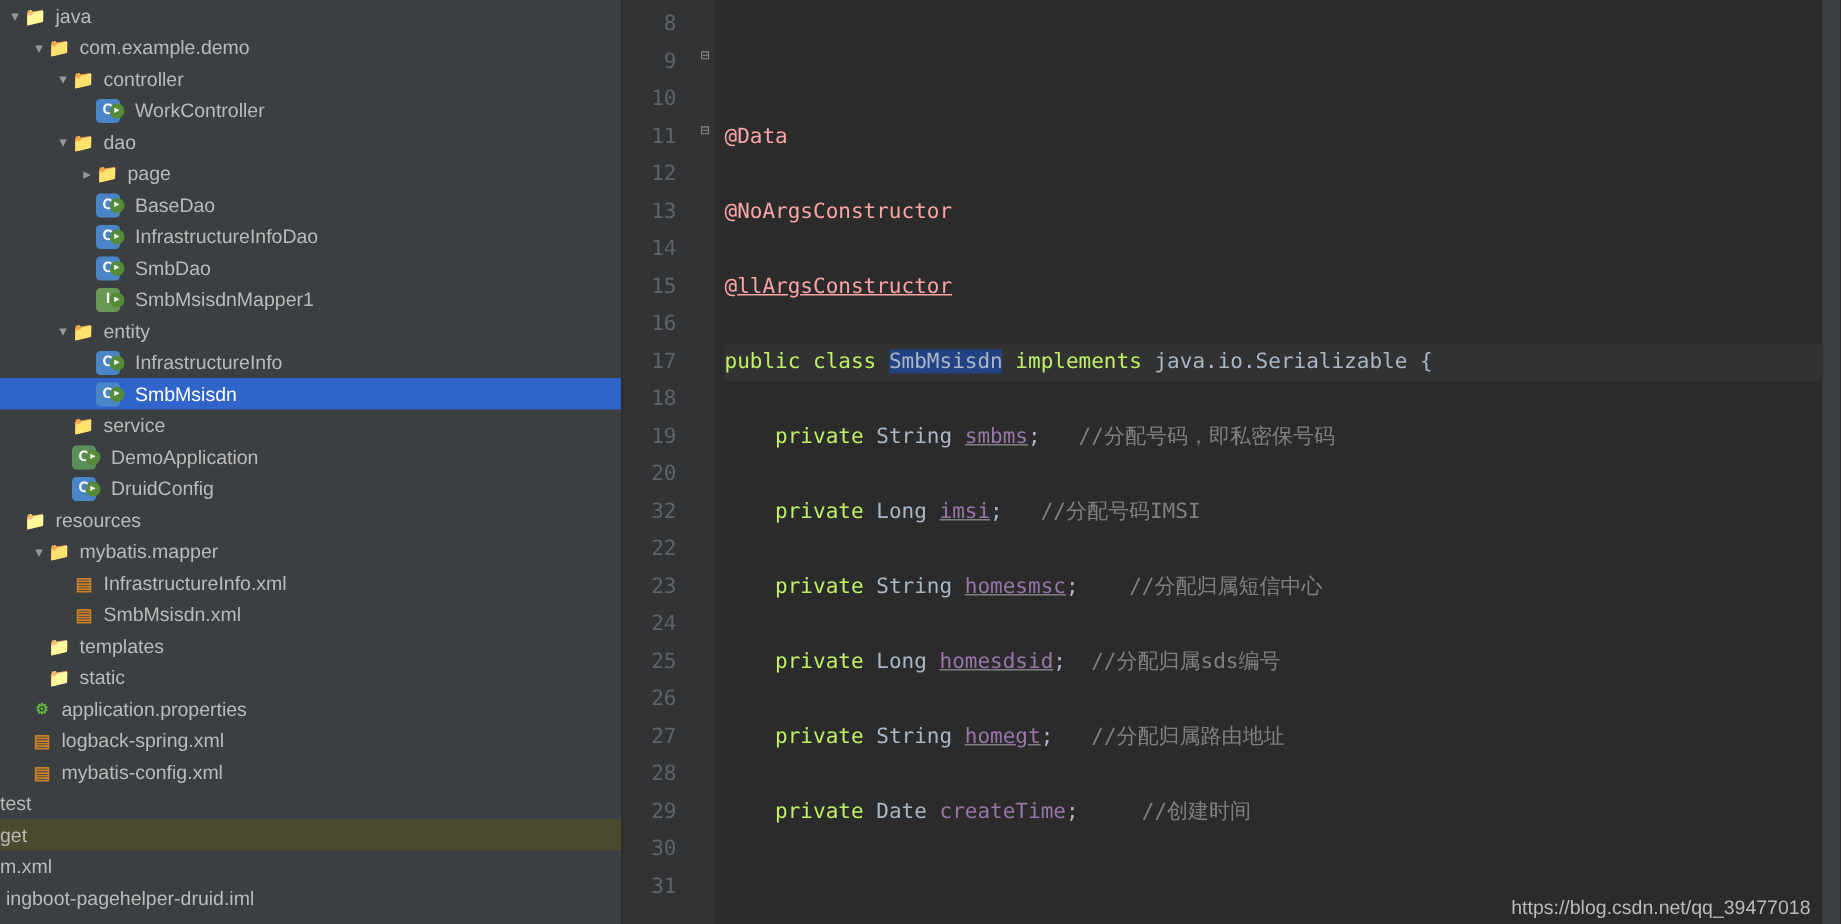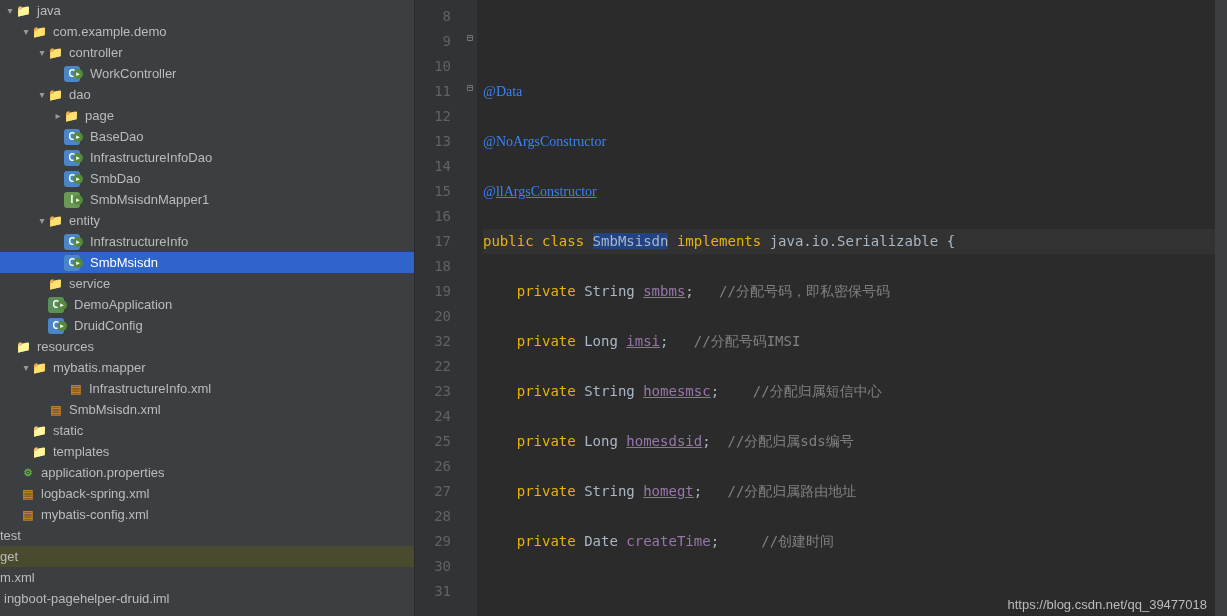--- a/index.html
+++ b/index.html
@@ -20,22 +20,22 @@
 .xml-icon::before { content: "▤"; font-size:12px; }
 .after-badge { width:10px; height:10px; background:#548a3a; border-radius:50%; margin-left:-10px; margin-right:5px; display:inline-block; margin-top:6px; align-self:flex-start; position:relative; left:-2px; font-size:7px; color:#fff; text-align:center; line-height:10px; }
 .editor-pane { flex: 1; display: flex; background: #2b2b2b; font-family: "Consolas","Monaco",monospace; font-size: 14px; overflow: hidden; position: relative; }
 .line-numbers { width: 48px; background: #313335; text-align: right; padding-right: 12px; color: #606366; padding-top: 4px; }
 .line-numbers div { height: 25px; line-height: 25px; }
 .gutter-fold { width: 14px; background: #313335; }
 .gutter-fold div { height:25px; line-height:25px; text-align:center; color:#888; font-size:10px; }
 .code { flex: 1; padding-top: 4px; padding-left: 6px; white-space: pre; line-height: 25px; position: relative; }
 .code-line { height: 25px; }
 .code-line.hl { background: #323232; }
-.k { color: #eab308; }  
-.ann { color: #3b82f6; font-family: Liberation Serif, serif; } 
+.k { color: #bef264; }  
+.ann { color: #fca5a5; } 
 .t { color: #a9b7c6; }   
 .f { color: #9876aa; }   
 .c { color: #808080; }   
 .u { text-decoration: underline; text-decoration-color: #808080; }
 .hl-token { background: #214283; }
 .watermark { position: absolute; bottom: 4px; right: 20px; color: #bbb; font-family: sans-serif; font-size: 13px; }
 .scroll-strip { width: 12px; background: #3c3f41; }
 </style>
 </head>
 <body>
@@ -123,35 +123,35 @@
   <div class="tree-row" style="padding-left:4px">
       <span class="arrow"></span>
       <span class="icon-box folder-icon"></span>
       <span>resources</span>
     </div>
   <div class="tree-row" style="padding-left:20px">
       <span class="arrow">▾</span>
       <span class="icon-box pkg-icon"></span>
       <span>mybatis.mapper</span>
     </div>
-  <div class="tree-row" style="padding-left:68px">
+  <div class="tree-row" style="padding-left:48px">
       <span class="icon-box xml-icon"></span>
       <span>InfrastructureInfo.xml</span>
     </div>
   <div class="tree-row" style="padding-left:48px">
       <span class="icon-box xml-icon"></span>
       <span>SmbMsisdn.xml</span>
     </div>
   <div class="tree-row" style="padding-left:32px">
       <span class="icon-box folder-icon"></span>
+      <span>templates</span>
+    </div>
+  <div class="tree-row" style="padding-left:32px">
+      <span class="icon-box folder-icon"></span>
       <span>static</span>
-    </div>
-  <div class="tree-row" style="padding-left:32px">
-      <span class="icon-box folder-icon"></span>
-      <span>templates</span>
     </div>
   <div class="tree-row" style="padding-left:20px">
       <span class="icon-box" style="color:#62b543">⚙</span>
       <span>application.properties</span>
     </div>
   <div class="tree-row" style="padding-left:20px">
       <span class="icon-box xml-icon"></span>
       <span>logback-spring.xml</span>
     </div>
   <div class="tree-row" style="padding-left:20px">

